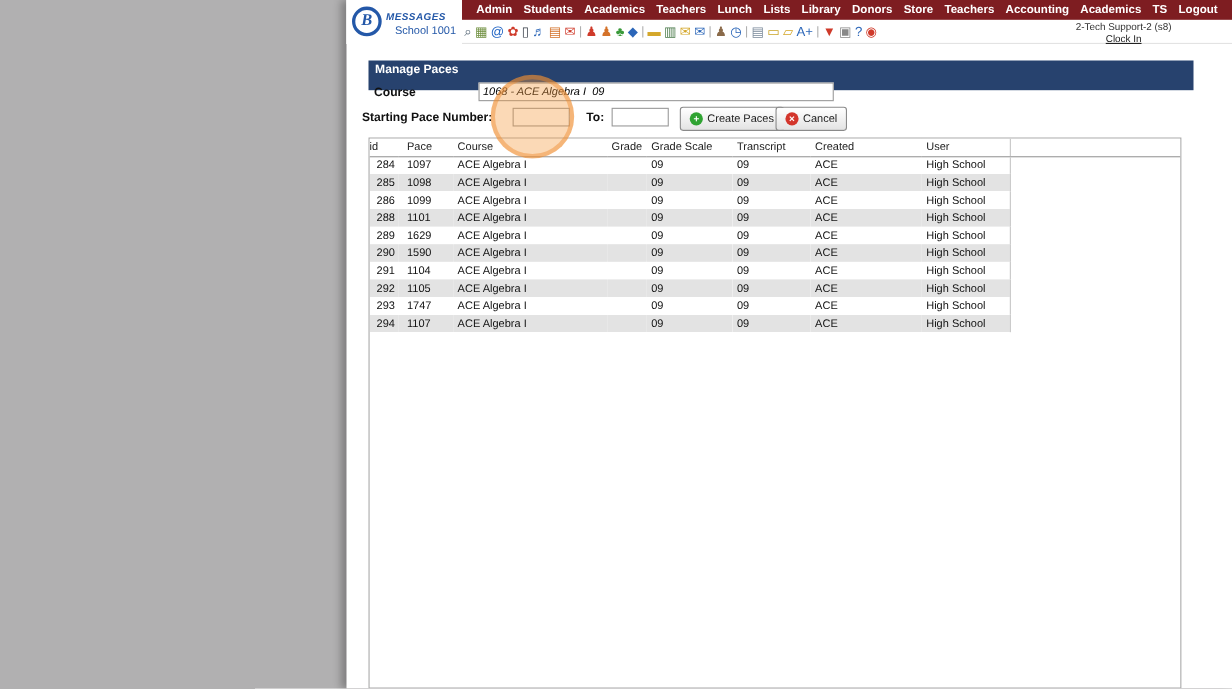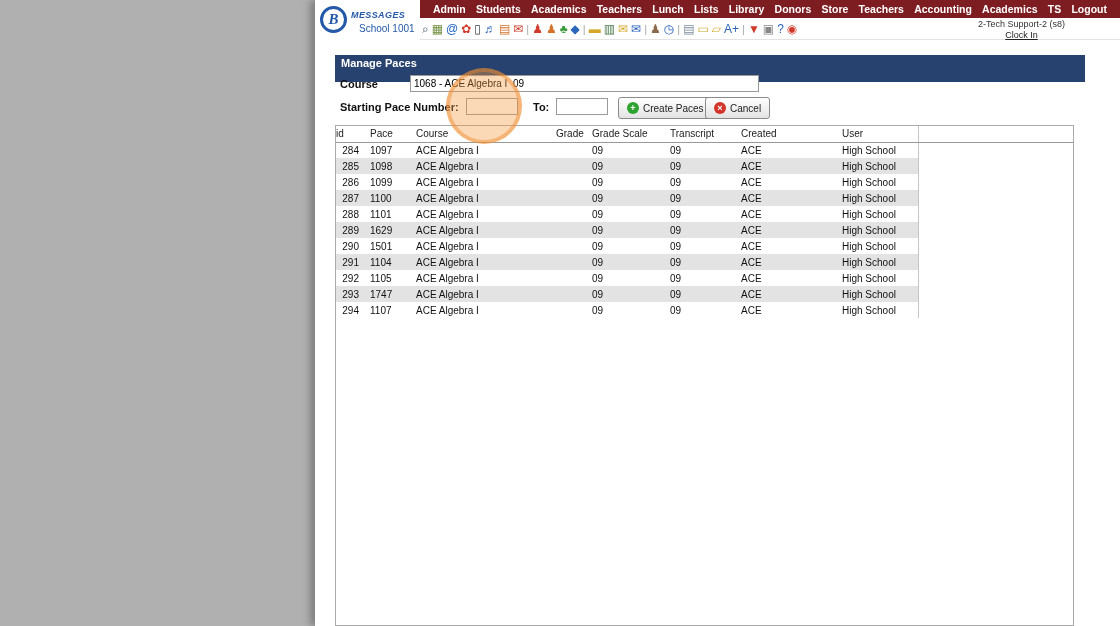--- a/index.html
+++ b/index.html
@@ -52,27 +52,27 @@
   .user-panel{position:absolute;right:55px;top:19px;text-align:center;font-size:9px;color:#333;line-height:10px;}
   .clock-in{display:inline-block;margin-top:1px;color:#222;text-decoration:underline;cursor:pointer;font-size:9px;}
   
   .title-bar{
     position:absolute;left:20px;top:55px;width:750px;height:27px;
     background:var(--title-bg);color:#fff;
     font-size:11px;font-weight:bold;line-height:17px;padding-left:6px;
   }
   .lbl{position:absolute;font-size:11px;font-weight:bold;color:#111;}
   .course-label{left:25px;top:78px;}
-  .pace-label{left:25px;top:101px;}
+  .pace-label{left:14px;top:101px;}
   .to-label{left:218px;top:101px;}
   input.txt{
     position:absolute;height:17px;border:1px solid #9a9a9a;background:#fff;
     font-family:"Liberation Sans",sans-serif;font-size:10px;padding:1px 3px;
   }
-  .course-input{left:95px;top:75px;width:349px;}
+  .course-input{left:120px;top:75px;width:323px;font-style:italic;}
   .pace-input1{left:151px;top:98px;width:52px;}
   .pace-input2{left:241px;top:98px;width:52px;}
   button.btn{
     position:absolute;top:97px;height:22px;
     display:inline-flex;align-items:center;gap:4px;padding:0 8px;
     font-family:"Liberation Sans",sans-serif;font-size:10px;color:#222;
     border:1px solid #8a8a8a;border-radius:3px;
     background:linear-gradient(#ffffff,#e3e3e3);cursor:pointer;
   }
   .create-btn{left:303px;}
@@ -241,31 +241,20 @@
               <td class="c1">1099</td>
               <td class="c2">ACE Algebra I</td>
               <td class="c3"></td>
               <td class="c4">09</td>
               <td class="c5">09</td>
               <td class="c6">ACE</td>
               <td class="c7">High School</td>
               <td class="c8"></td>
             </tr>
             <tr>
-              <td class="c0">287</td>
-              <td class="c1">1100</td>
-              <td class="c2">ACE Algebra I</td>
-              <td class="c3"></td>
-              <td class="c4">09</td>
-              <td class="c5">09</td>
-              <td class="c6">ACE</td>
-              <td class="c7">High School</td>
-              <td class="c8"></td>
-            </tr>
-            <tr>
               <td class="c0">288</td>
               <td class="c1">1101</td>
               <td class="c2">ACE Algebra I</td>
               <td class="c3"></td>
               <td class="c4">09</td>
               <td class="c5">09</td>
               <td class="c6">ACE</td>
               <td class="c7">High School</td>
               <td class="c8"></td>
             </tr>
@@ -275,21 +264,21 @@
               <td class="c2">ACE Algebra I</td>
               <td class="c3"></td>
               <td class="c4">09</td>
               <td class="c5">09</td>
               <td class="c6">ACE</td>
               <td class="c7">High School</td>
               <td class="c8"></td>
             </tr>
             <tr>
               <td class="c0">290</td>
-              <td class="c1">1501</td>
+              <td class="c1">1590</td>
               <td class="c2">ACE Algebra I</td>
               <td class="c3"></td>
               <td class="c4">09</td>
               <td class="c5">09</td>
               <td class="c6">ACE</td>
               <td class="c7">High School</td>
               <td class="c8"></td>
             </tr>
             <tr>
               <td class="c0">291</td>

